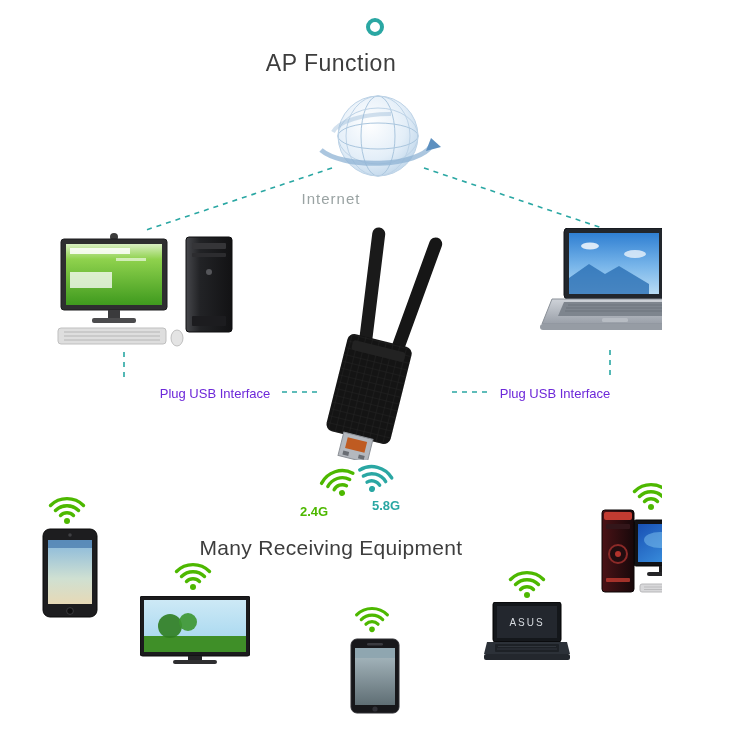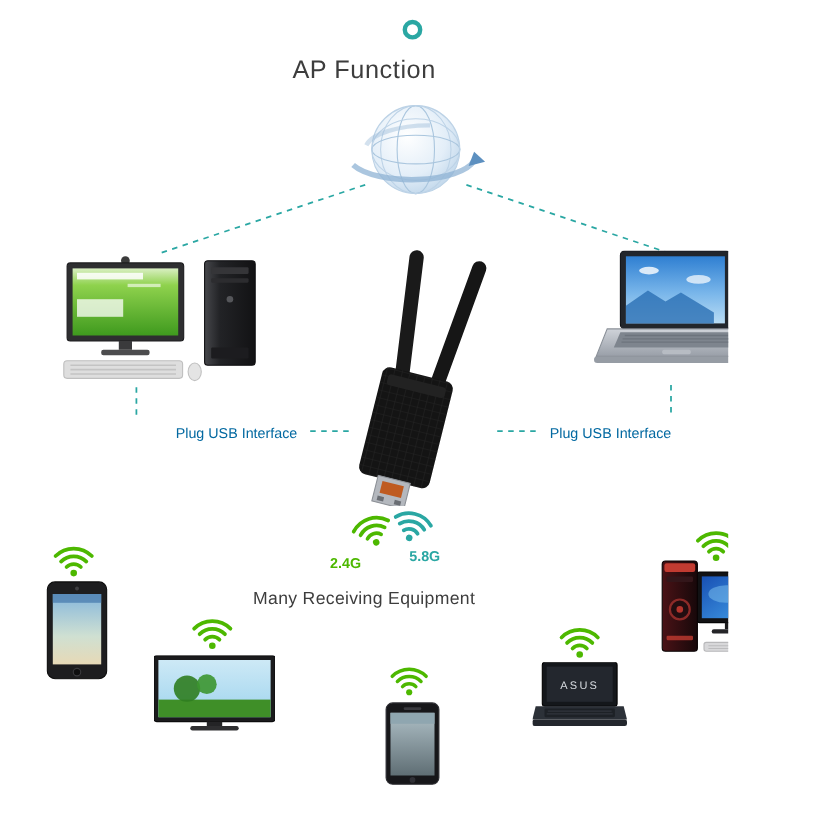--- a/index.html
+++ b/index.html
@@ -3,23 +3,23 @@
 <meta charset="utf-8">
 <style>
   html,body{margin:0;padding:0;background:#fff;}
   .canvas{
     position:relative;width:662px;height:750px;background:#ffffff;
     font-family:"Liberation Sans", sans-serif;overflow:hidden;
   }
   .abs{position:absolute;}
   .center-text{left:0;right:0;text-align:center;}
   .title{font-size:23px;color:#3d3d3d;font-weight:500;letter-spacing:.5px;}
-  .subtitle{font-size:16px;color:#3d3d3d;font-weight:500;letter-spacing:.3px;}
+  .subtitle{font-size:21px;color:#3d3d3d;font-weight:500;letter-spacing:.3px;}
   .muted{font-size:15px;color:#9aa3a3;letter-spacing:1px;}
-  .usb-label{font-size:13px;color:#0369a1;text-align:center;width:150px;}
+  .usb-label{font-size:13px;color:#6d28d9;text-align:center;width:150px;}
   .band{font-size:13px;font-weight:bold;}
   .band.low{color:#4db800;}
   .band.high{color:#2aa7a3;}
   .ring{
     width:10px;height:10px;border:4px solid #2aa7a3;border-radius:50%;
     background:#fff;
   }
   svg{display:block;}
 </style>
 </head>
@@ -62,20 +62,21 @@
     </defs>
     <circle cx="63" cy="44" r="40" fill="url(#globeG)" stroke="#bcd2e6" stroke-width="1"></circle>
     <ellipse cx="63" cy="44" rx="17" ry="40" fill="none" stroke="#aac6de" stroke-width="1"></ellipse>
     <ellipse cx="63" cy="44" rx="32" ry="40" fill="none" stroke="#bdd3e7" stroke-width="1"></ellipse>
     <ellipse cx="63" cy="44" rx="40" ry="13" fill="none" stroke="#aac6de" stroke-width="1"></ellipse>
     <ellipse cx="63" cy="44" rx="40" ry="28" fill="none" stroke="#bdd3e7" stroke-width="1"></ellipse>
     <path d="M6,58 a58,22 0 0 0 110,-4" fill="none" stroke="#8fb3d4" stroke-width="5" opacity="0.75"></path>
     <path d="M116,46 l10,9 l-15,4 z" fill="#5d90c0"></path>
     <path d="M18,40 a58,22 0 0 1 58,-18" fill="none" stroke="#9dbdda" stroke-width="4" opacity="0.45"></path>
   </svg>
+  <div class="abs center-text muted" style="top:190px">Internet</div>
 
   <svg class="abs" style="left:56px;top:228px" width="180" height="120" viewBox="0 0 180 120">
     <defs>
       <linearGradient id="deskScr" x1="0" y1="0" x2="0" y2="1">
         <stop offset="0%" stop-color="#d9efc2"></stop>
         <stop offset="25%" stop-color="#8fd24d"></stop>
         <stop offset="100%" stop-color="#3f9a1e"></stop>
       </linearGradient>
       <linearGradient id="towerG" x1="0" y1="0" x2="1" y2="0">
         <stop offset="0%" stop-color="#46474b"></stop>

